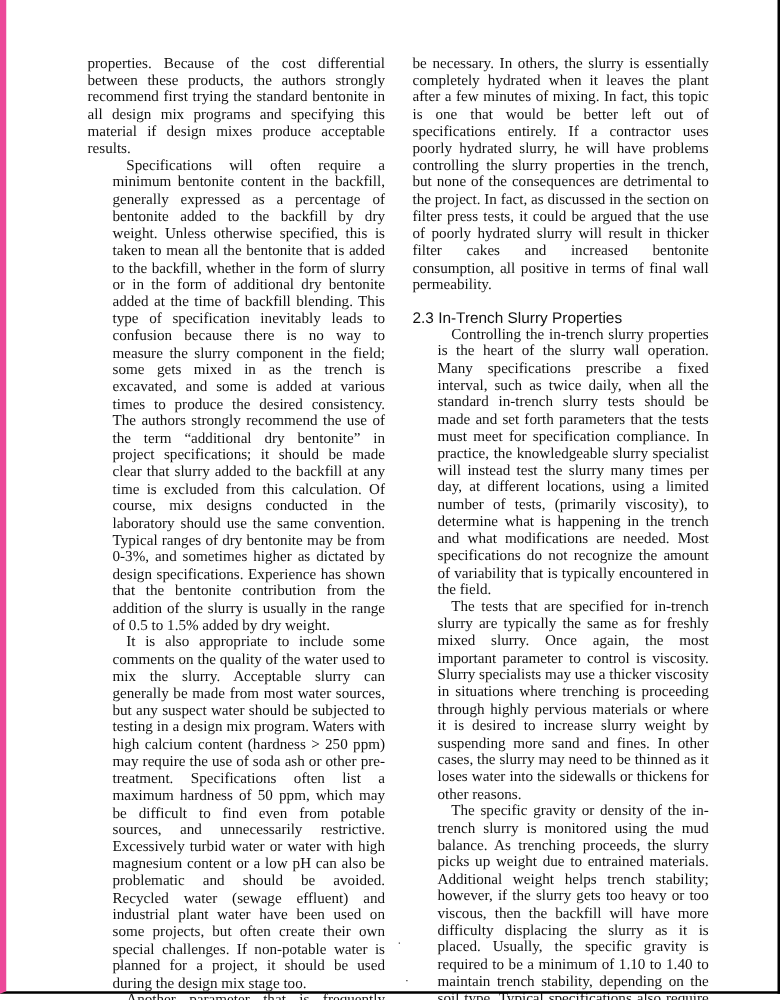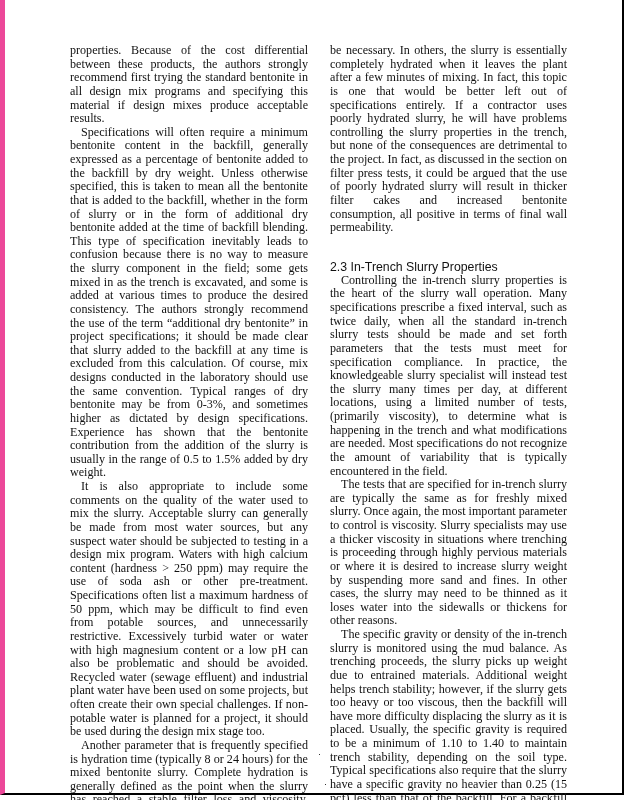--- a/index.html
+++ b/index.html
@@ -10,24 +10,24 @@
       background: #fff;
     }
     .col {
       position: absolute; top: 44px; width: 238px;
       font-family: "Liberation Serif", serif; font-size: 12.1px; line-height: 13.62px;
       color: #111; text-align: justify;
     }
     .col.left { left: 65px; }
     .col.right { left: 325px; width: 237px; }
     .col p { margin: 0; text-indent: 0; }
-    .col p.indent { text-indent: 11px; }
+    .col p.indent { text-indent: 11px; margin-left: 20px; }
     .col h2 {
       font-family: "Liberation Sans", sans-serif; font-weight: normal;
-      font-size: 12.3px; line-height: 14px; margin: 25px 0 0 0; color: #111;
+      font-size: 12.3px; line-height: 14px; margin: 12px 0 0 0; color: #111;
     }
     .speck { position: absolute; width: 1px; height: 1px; background: #333; }
   </style>
 </head>
 <body>
 
 <div class="page">
 
   <div class="col left">
     <p>properties. Because of the cost differential between these products, the authors strongly recommend first trying the standard bentonite in all design mix programs and specifying this material if design mixes produce acceptable results.</p>

